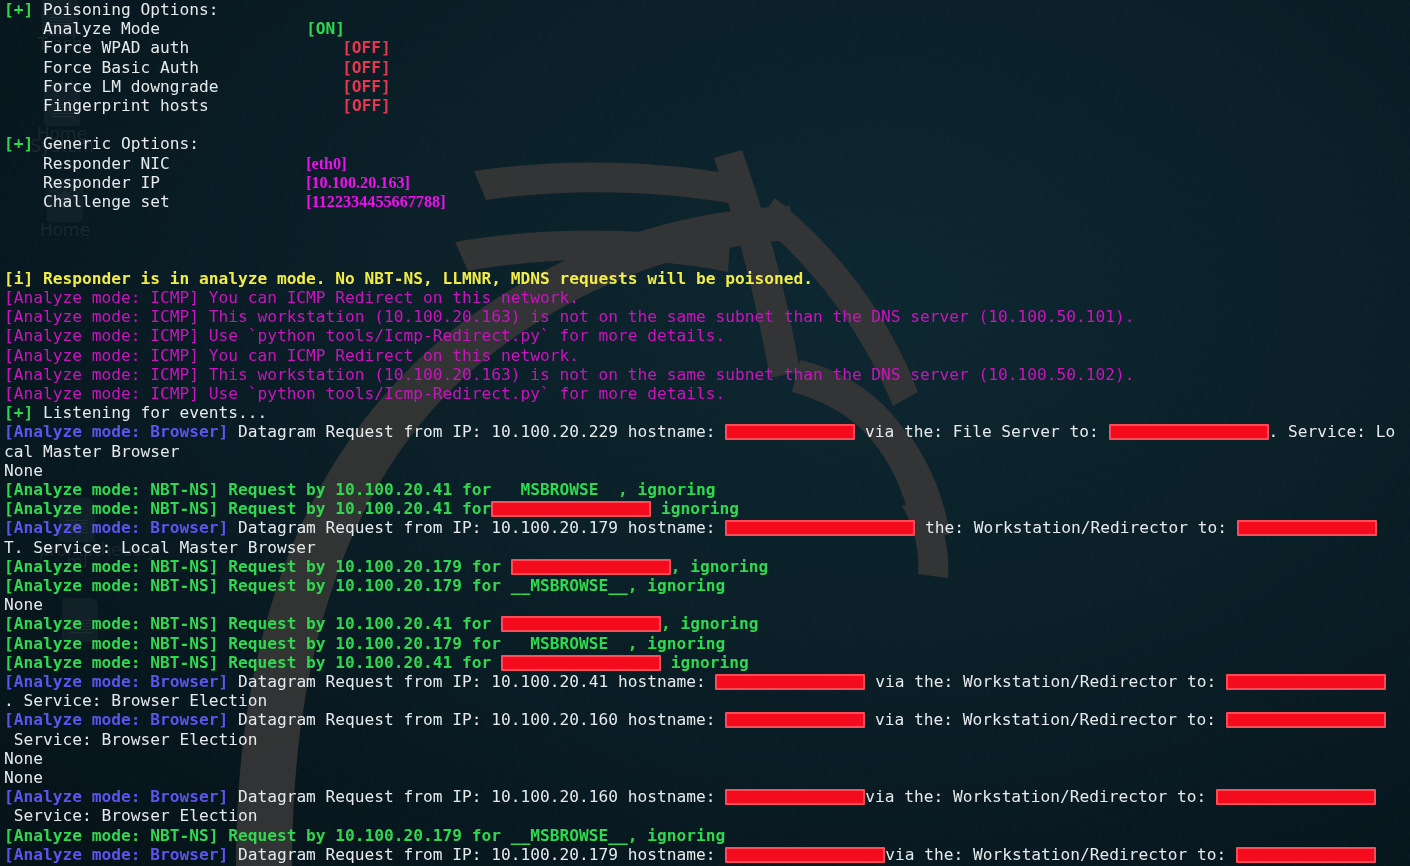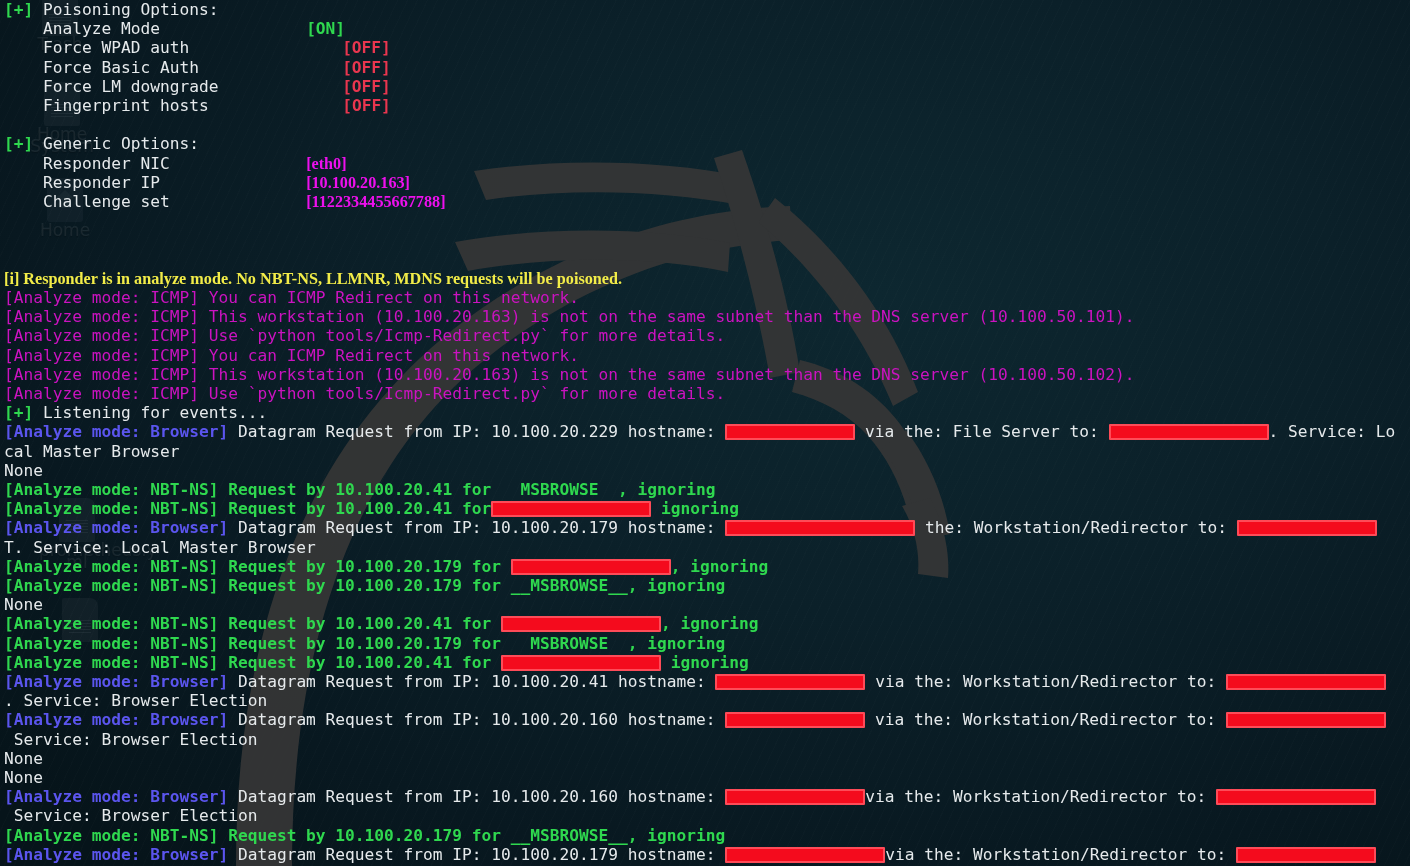--- a/index.html
+++ b/index.html
@@ -99,21 +99,21 @@
     position: absolute;
     left: 4px;
     height: 19.2px;
     white-space: pre;
   }
   
   .c-green  { color: #2fd84f; font-weight: bold; }
   .c-red    { color: #e9364f; font-weight: bold; margin-left: 36px; }
   .c-magenta{ color: #ed10ed; font-weight: bold; font-family: Liberation Serif, serif; }
   .c-magenta-n { color: #cb13c0; }
-  .c-yellow { color: #f2ec48; font-weight: bold; font-family: Liberation Serif, serif; }
+  .c-yellow { color: #f2ec48; font-weight: bold; }
   .c-blue   { color: #5b55ee; font-weight: bold; margin-top: 28px; }
   .c-white  { color: #e6eaec; }
 
   
   .redact {
     display: inline-block;
     vertical-align: -3px;
     height: 16px;
     background: #f40b1d;
     border: 2px solid #fe4b58;

